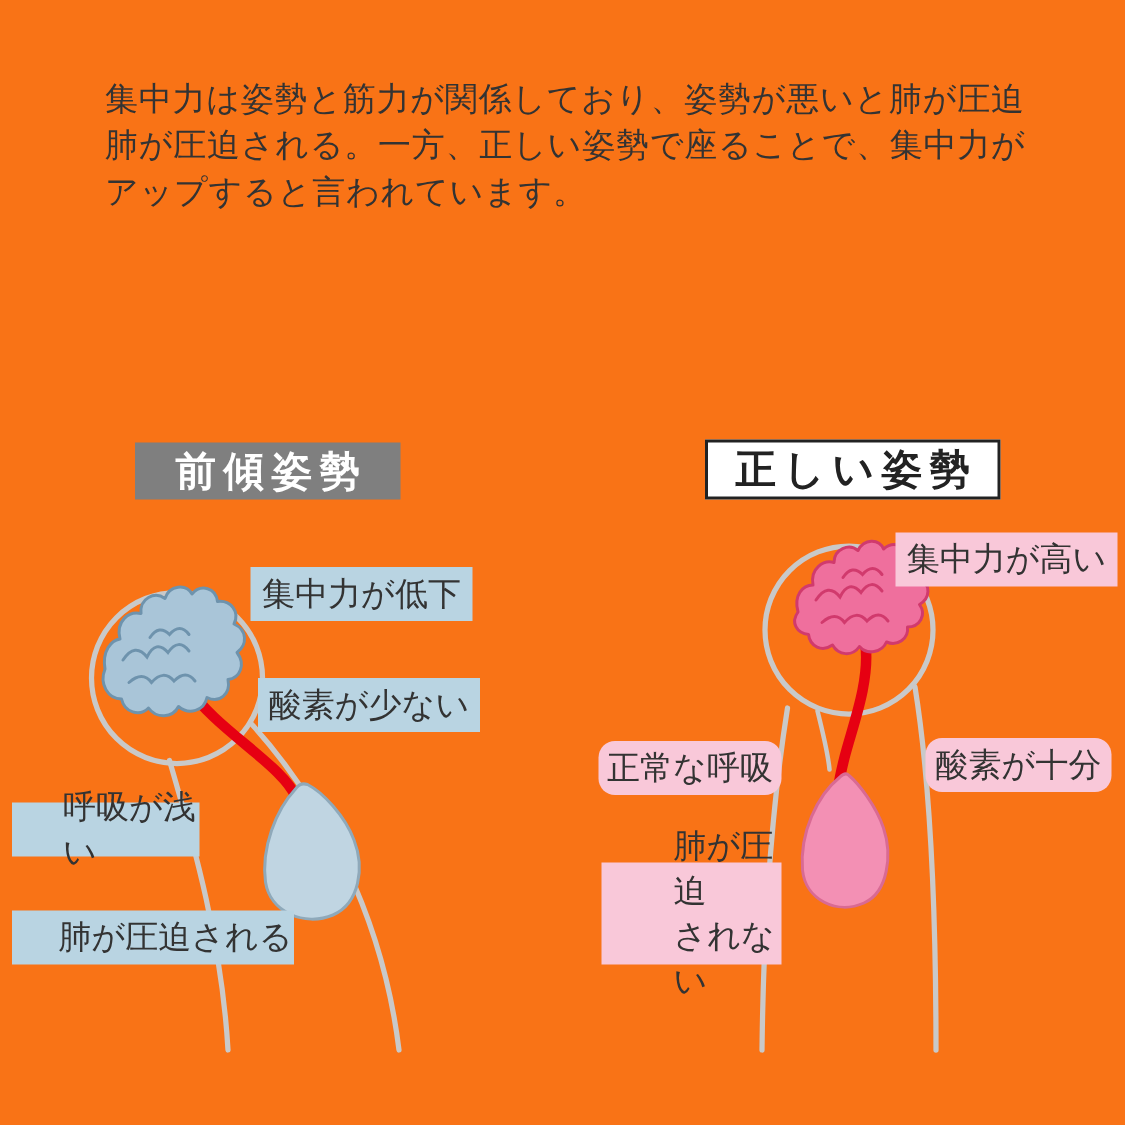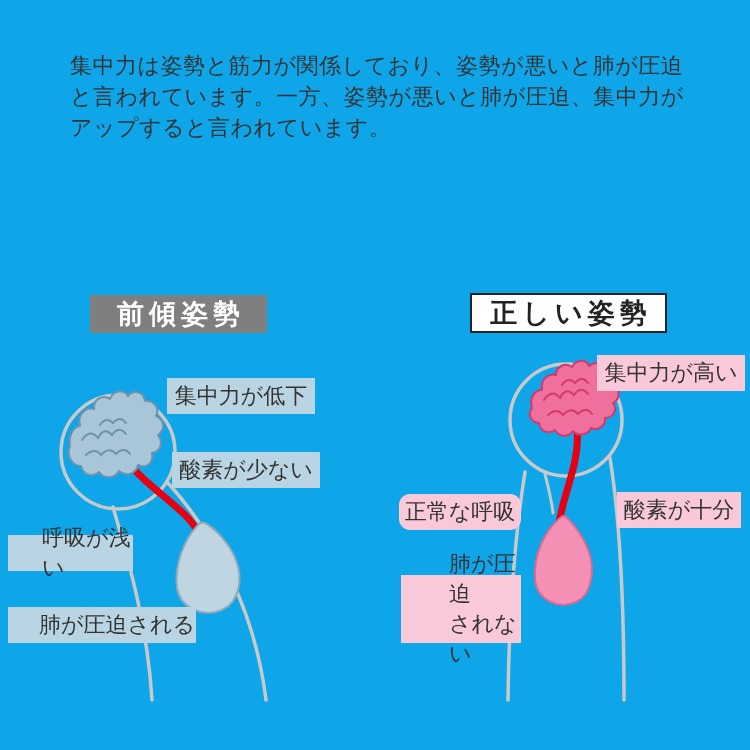--- a/index.html
+++ b/index.html
@@ -1,17 +1,17 @@
 <!DOCTYPE html>
 <html style="--text_color: #333333; --bad_header_bg: #7f7f7f; --bad_header_text: #ffffff; --bad_label_bg: #b9d4e2; --bad_brain_fill: #a9c5d8; --bad_brain_line: #6e93ad; --bad_lung_fill: #c0d5e2; --bad_lung_line: #8fa9ba; --good_header_bg: #ffffff; --good_header_border: #222222; --good_header_text: #222222; --good_label_bg: #f9c8d9; --good_brain_fill: #ef6f9d; --good_brain_line: #d13a6d; --good_lung_fill: #f390b4; --good_lung_line: #d96a93; --airway_color: #e60012; --outline_color: #c9c9c9;"><head>
 <meta charset="utf-8">
 <style>
   html,body { margin:0; padding:0; background:#ffffff; }
   .canvas {
-    position:relative; width:750px; height:750px; background:#0ea5e9;
+    position:relative; width:750px; height:750px; background:#f97316;
     overflow:hidden; font-family:"Liberation Sans","DejaVu Sans",sans-serif;
     color:var(--text_color);
   }
   .figures { position:absolute; left:0; top:0; }
 
   .intro {
     position:absolute; left:70px; top:50px; width:640px;
     font-size:22px; line-height:31px; letter-spacing:0.5px;
     color:var(--text_color);
   }
@@ -72,33 +72,33 @@
       <path class="lung-good" d="M560,518 C545,530 533,555 535,580 C537,600 558,610 576,602 C592,595 595,570 589,552 C584,537 572,522 566,517 C564,515 562,516 560,518 Z"></path>
       <path class="brain-good" d="M532,408 C529,397 535,390 542,390 C540,379 549,373 556,375 C556,366 566,362 572,367 C576,359 586,359 589,366 C596,360 604,364 604,371 C613,371 617,379 613,385 C621,390 620,399 613,403 C618,410 613,418 605,418 C606,426 598,431 591,428 C588,435 578,437 573,431 C568,438 559,437 555,430 C548,435 540,431 539,423 C531,422 527,415 532,408 Z"></path>
       <path class="fold-good" d="M544,400 q8,-12 16,-2 q6,-12 14,-3 q7,-10 14,-1"></path>
       <path class="fold-good" d="M548,415 q9,-8 15,0 q8,-9 15,-1 q8,-8 14,0"></path>
       <path class="fold-good" d="M562,385 q6,-9 13,-2 q7,-8 13,0"></path>
     </g>
   </svg>
 
   <div class="intro">
     <div>集中力は姿勢と筋力が関係しており、姿勢が悪いと肺が圧迫</div>
-    <div>と言われています。一方、姿勢が悪いと肺が圧迫、集中力が</div>
+    <div>肺が圧迫される。一方、正しい姿勢で座ることで、集中力が</div>
     <div>アップすると言われています。</div>
   </div>
 
   <div class="header header-bad" style="left:90px; top:295px; width:177px; height:38px;">前傾姿勢</div>
   <div class="header header-good" style="left:470px; top:293px; width:197px; height:40px;">正しい姿勢</div>
 
   <div class="label label-bad" style="left:167px; top:378px; width:148px; height:36px;">集中力が低下</div>
   <div class="label label-bad" style="left:172px; top:452px; width:148px; height:36px;">酸素が少ない</div>
   <div class="label label-bad" style="left:8px; top:535px; width:125px; height:36px;padding-left:34px;">呼吸が浅い</div>
   <div class="label label-bad" style="left:8px; top:607px; width:188px; height:36px;padding-left:30px;">肺が圧迫される</div>
 
   <div class="label label-good" style="left:597px; top:355px; width:148px; height:36px;">集中力が高い</div>
   <div class="label label-good" style="left:399px; top:494px; width:122px; height:36px;border-radius:11px;">正常な呼吸</div>
-  <div class="label label-good" style="left:617px; top:492px; width:124px; height:36px;">酸素が十分</div>
+  <div class="label label-good" style="left:617px; top:492px; width:124px; height:36px;border-radius:11px;">酸素が十分</div>
   <div class="label label-good label-multiline" style="left:401px; top:575px; width:120px; height:68px;">
     <div>肺が圧迫</div>
     <div>されない</div>
   </div>
 
 </div>
 
 </body></html>

